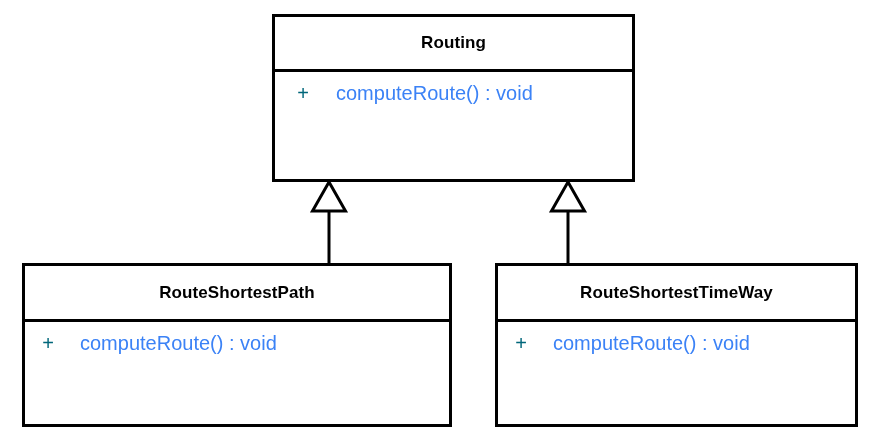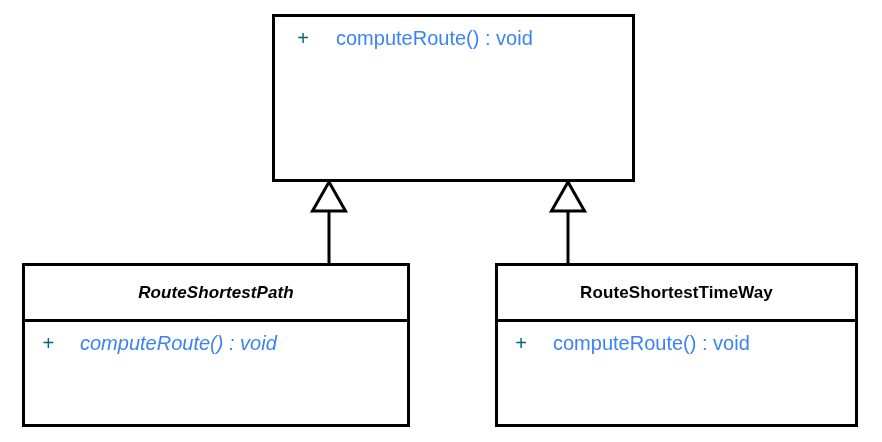--- a/index.html
+++ b/index.html
@@ -78,23 +78,22 @@
     height: 168px;
   }
   #class-routing .uml-class-name-band { height: 55px; }
   #class-routing .uml-member-row { padding-left: 15px; }
   #class-routing .uml-visibility { width: 26px; }
   #class-routing .uml-signature { padding-left: 20px; }
 
   #class-route-shortest-path {
     left: 22px;
     top: 263px;
-    width: 388px;
+    width: 430px;
     height: 164px;
-    font-style: italic;
   }
   #class-route-shortest-path .uml-class-name-band { height: 56px; }
   #class-route-shortest-path .uml-member-row { padding-left: 10px; }
   #class-route-shortest-path .uml-visibility { width: 26px; }
   #class-route-shortest-path .uml-signature { padding-left: 19px; }
 
   #class-route-shortest-time-way {
     left: 495px;
     top: 263px;
     width: 363px;
@@ -127,20 +126,23 @@
       <polygon points="329,182 345.5,211 312.5,211" fill="#ffffff" stroke="#000000" stroke-width="3" stroke-linejoin="miter"></polygon>
     </g>
 
     <g>
       <line x1="568" y1="210" x2="568" y2="264" stroke="#000000" stroke-width="3"></line>
       <polygon points="568,182 584.5,211 551.5,211" fill="#ffffff" stroke="#000000" stroke-width="3" stroke-linejoin="miter"></polygon>
     </g>
   </svg>
 
   <div class="uml-class" id="class-routing">
+    <div class="uml-class-name-band">
+      <span class="uml-class-name">Routing</span>
+    </div>
     <div class="uml-members">
       <div class="uml-member-row">
         <span class="uml-visibility">+</span>
         <span class="uml-signature">computeRoute() : void</span>
       </div>
     </div>
   </div>
 
   <div class="uml-class" id="class-route-shortest-path">
     <div class="uml-class-name-band">

